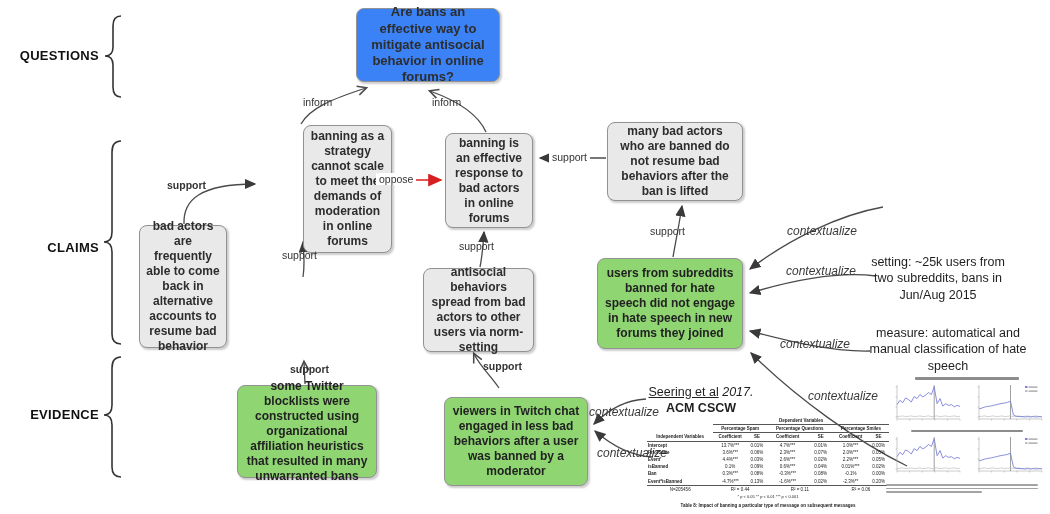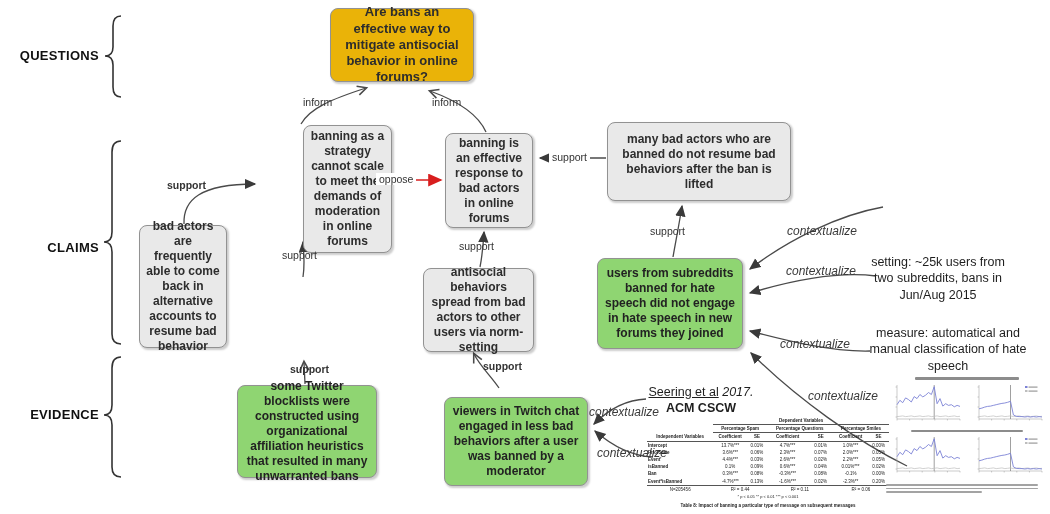--- a/index.html
+++ b/index.html
@@ -6,21 +6,21 @@
   .canvas{position:relative;width:1050px;height:514px;background:#fff;overflow:hidden;
           font-family:"Liberation Sans", sans-serif;}
   svg.layer{position:absolute;left:0;top:0;width:1050px;height:514px;pointer-events:none;}
 
   .rowlabel{position:absolute;width:82px;text-align:right;font-weight:bold;font-size:13px;
             color:#111;letter-spacing:.3px;}
 
   .node{position:absolute;display:flex;align-items:center;justify-content:center;text-align:center;
         border:1px solid #929292;border-radius:8px;font-weight:bold;color:#2d2d2d;
         box-shadow:1.5px 1.5px 2px rgba(0,0,0,.2);padding:4px 6px;box-sizing:border-box;line-height:1.25;}
-  .q{background:#eab308;font-size:13px;}
+  .q{background:#3b82f6;font-size:13px;margin-left:26px;}
   .c{background:#e9e9e9;font-size:12px;}
   .e{background:#8fd572;font-size:12px;color:#222;}
 
   .edge-label{position:absolute;font-size:10.5px;color:#333;white-space:nowrap;}
   .bold{font-weight:bold;}
   .ctx{font-style:italic;font-size:12px;color:#3a3a3a;}
   .onln{background:#fff;padding:0 3px;}
 
   .ann{position:absolute;text-align:center;font-size:12.5px;color:#1e1e1e;line-height:1.3;}
   .ann .uname{text-decoration:underline;}
@@ -96,21 +96,21 @@
     <path d="M353,180 L441,180" fill="none" stroke="#d81e1e" stroke-width="1.6" marker-start="url(#mrs)" marker-end="url(#mr)"></path>
   </svg>
 
   <div class="rowlabel" style="left:17px;top:48px;">QUESTIONS</div>
   <div class="rowlabel" style="left:17px;top:240px;">CLAIMS</div>
   <div class="rowlabel" style="left:17px;top:407px;">EVIDENCE</div>
 
   <div class="node q" style="left:330px;top:8px;width:144px;height:74px;">Are bans an effective way to mitigate antisocial behavior in online forums?</div>
   <div class="node c" style="left:264px;top:125px;width:89px;height:128px;margin-left:39px;">banning as a strategy cannot scale to meet the demands of moderation in online forums</div>
   <div class="node c" style="left:445px;top:133px;width:88px;height:95px;">banning is an effective response to bad actors in online forums</div>
-  <div class="node c" style="left:607px;top:122px;width:184px;height:79px;">many bad actors who are banned do not resume bad behaviors after the ban is lifted</div>
+  <div class="node c" style="left:607px;top:122px;width:136px;height:79px;">many bad actors who are banned do not resume bad behaviors after the ban is lifted</div>
   <div class="node c" style="left:139px;top:225px;width:88px;height:123px;">bad actors are frequently able to come back in alternative accounts to resume bad behavior</div>
   <div class="node c" style="left:423px;top:268px;width:111px;height:84px;">antisocial behaviors spread from bad actors to other users via norm-setting</div>
   <div class="node e" style="left:597px;top:258px;width:146px;height:91px;">users from subreddits banned for hate speech did not engage in hate speech in new forums they joined</div>
   <div class="node e" style="left:237px;top:385px;width:140px;height:93px;">some Twitter blocklists were constructed using organizational affiliation heuristics that resulted in many unwarranted bans</div>
   <div class="node e" style="left:444px;top:397px;width:144px;height:89px;">viewers in Twitch chat engaged in less bad behaviors after a user was banned by a moderator</div>
 
   <div class="edge-label" style="left:303px;top:96px;">inform</div>
   <div class="edge-label" style="left:432px;top:96px;">inform</div>
   <div class="edge-label onln" style="left:376px;top:173px;">oppose</div>
   <div class="edge-label bold" style="left:167px;top:179px;">support</div>

